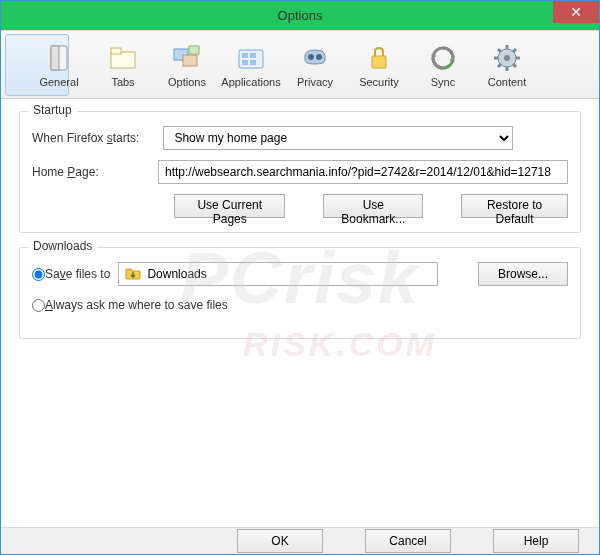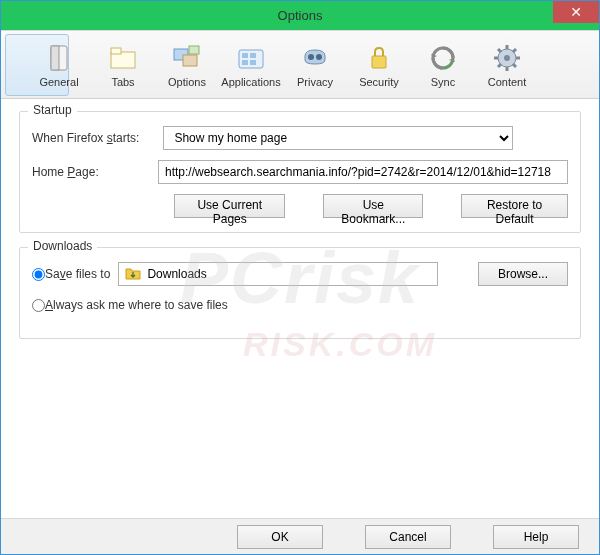--- a/index.html
+++ b/index.html
@@ -22,21 +22,21 @@
   .lbl .u { text-decoration: underline; }
   select, input[type=text] { font-family: inherit; font-size: 12px; padding: 3px 6px; border: 1px solid #b0b0b0; background: #fff; height: 24px; }
   select { width: 350px; }
   input[type=text] { flex: 1; }
   .btn { font-family: inherit; font-size: 12px; padding: 3px 10px; height: 24px; background: linear-gradient(#f8f8f8, #e8e8e8); border: 1px solid #adadad; cursor: pointer; min-width: 90px; margin-left: 32px; }
   .btn-row { display: flex; gap: 6px; margin-left: 110px; }
   .radio-row { display: flex; align-items: center; margin-bottom: 12px; }
   input[type=radio] { margin: 0; }
   .path-box { display: flex; align-items: center; gap: 6px; border: 1px solid #b0b0b0; padding: 2px 6px; height: 24px; flex: 1; margin: 0 8px; background: #fff; }
   .folder-icon { width: 16px; height: 14px; }
-  .bottom-bar { position: absolute; bottom: 0; left: 0; right: 0; height: 36px; background: #f0f0f0; border-top: 1px solid #d8d8d8; display: flex; align-items: center; justify-content: flex-end; gap: 10px; padding-right: 20px; }
+  .bottom-bar { position: absolute; bottom: 0; left: 0; right: 0; height: 27px; background: #f0f0f0; border-top: 1px solid #d8d8d8; display: flex; align-items: center; justify-content: flex-end; gap: 10px; padding-right: 20px; }
   .bottom-bar .btn { min-width: 86px; }
   .watermark { position: absolute; top: 50%; left: 50%; transform: translate(-50%, -50%); font-size: 72px; font-weight: bold; color: rgba(200,200,200,0.28); pointer-events: none; letter-spacing: 2px; white-space: nowrap; font-style: italic; }
   .watermark2 { position: absolute; top: 62%; left: 50%; transform: translate(-50%, -50%); font-size: 34px; font-weight: bold; color: rgba(220,170,170,0.25); pointer-events: none; letter-spacing: 3px; white-space: nowrap; font-style: italic; margin-left: 40px; }
 </style>
 </head>
 <body>
 
 <div class="window">
 
   <div class="titlebar">

